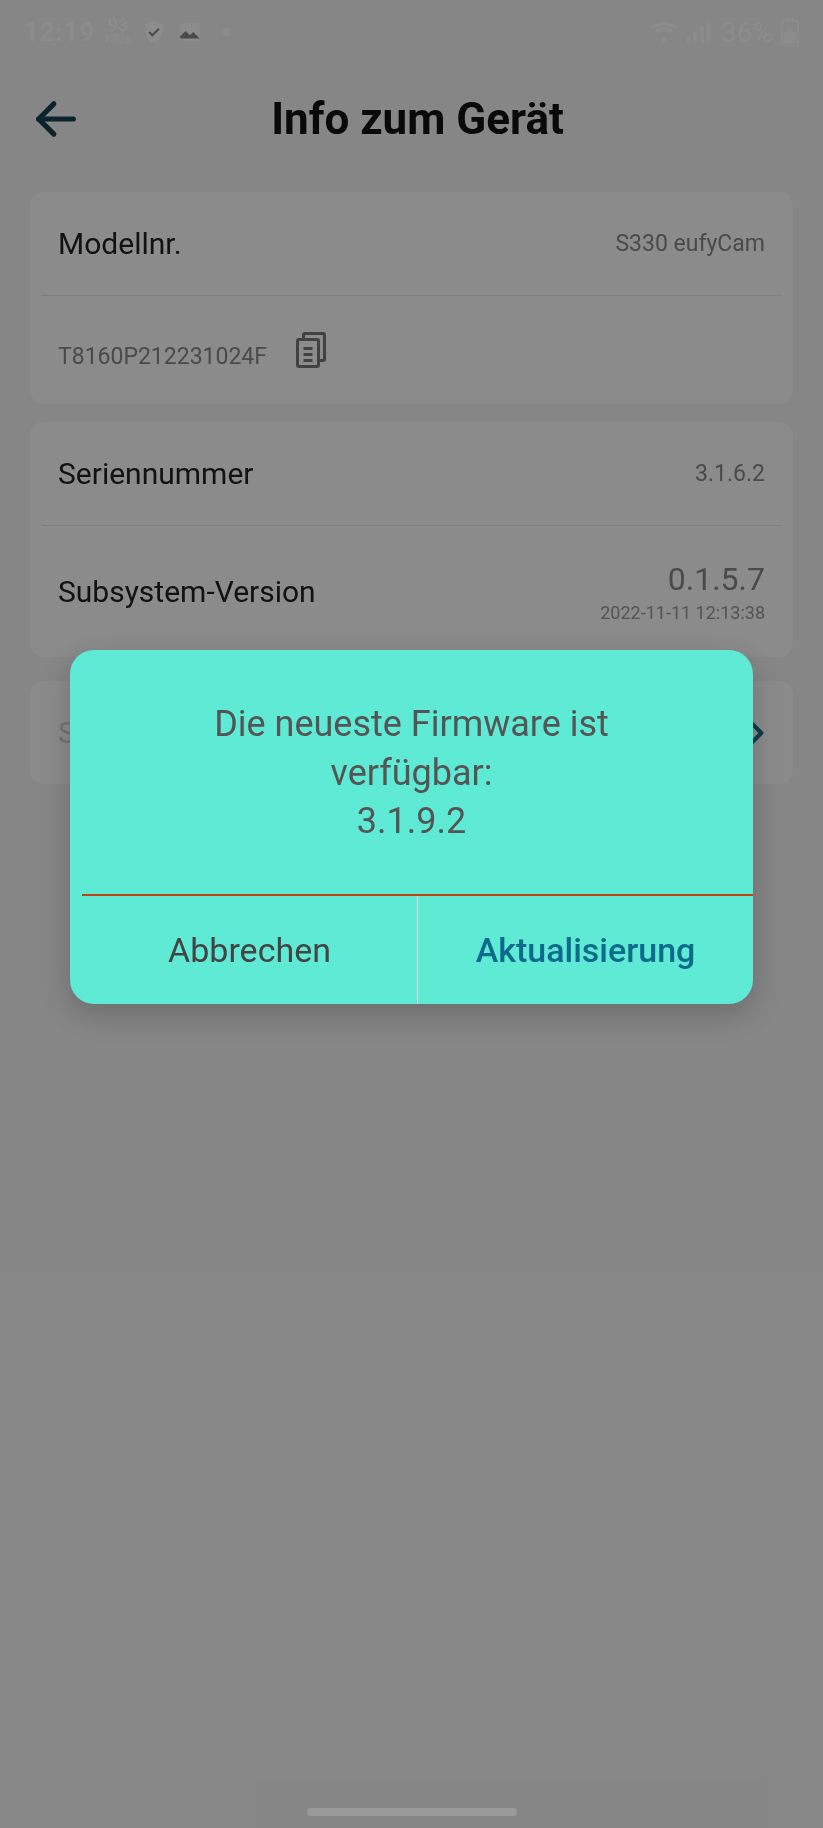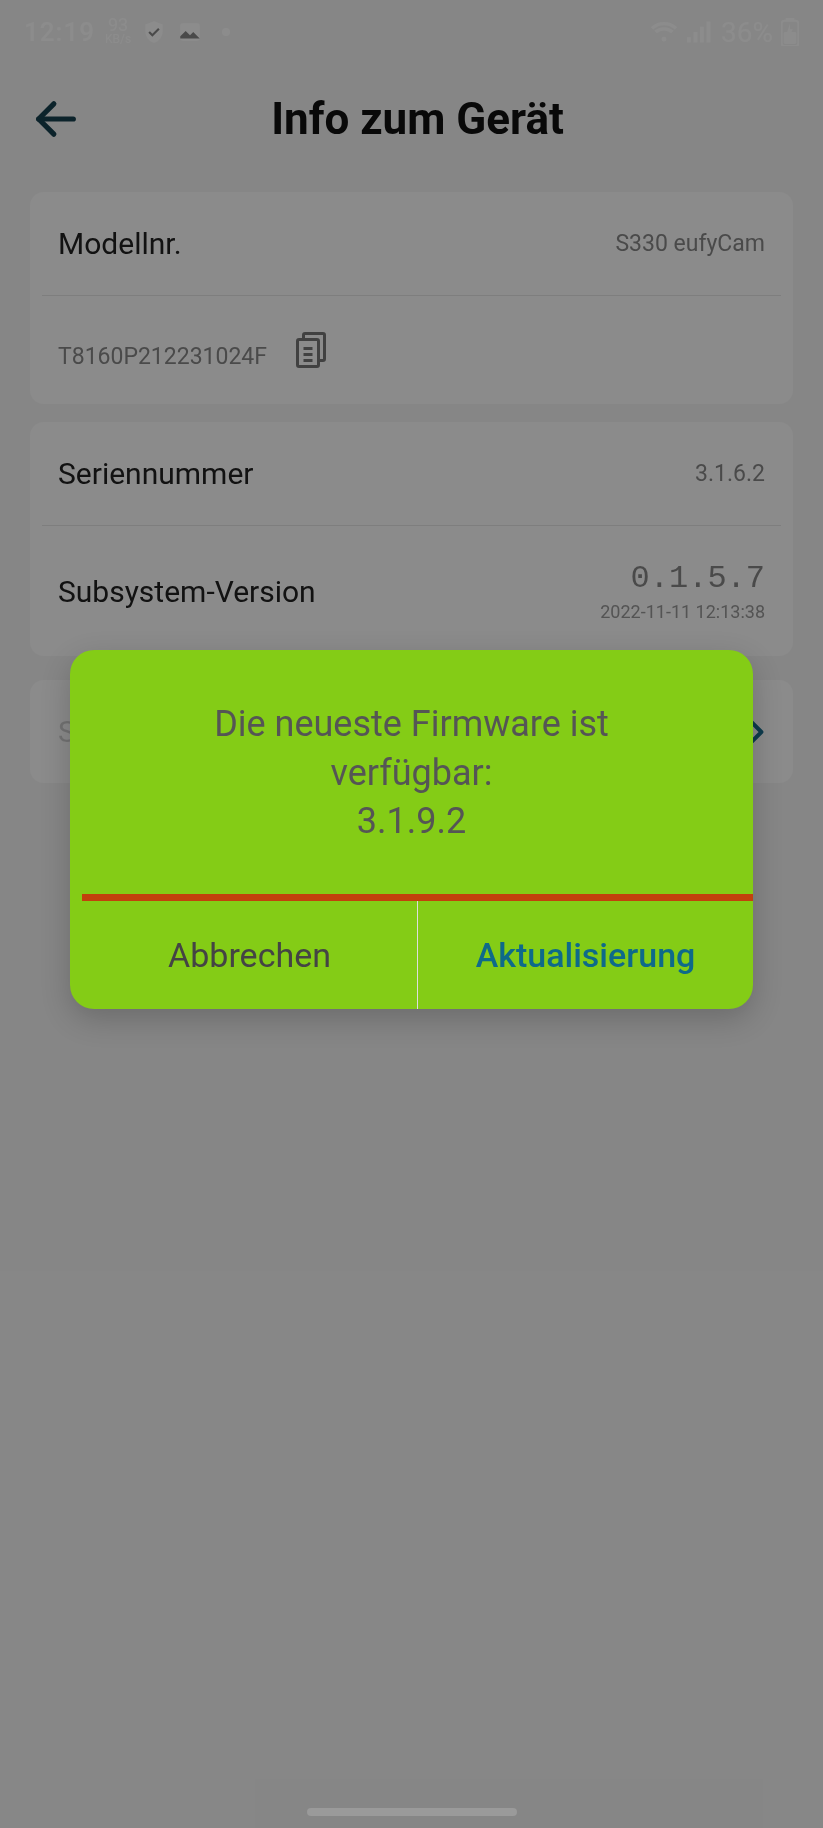--- a/index.html
+++ b/index.html
@@ -21,31 +21,31 @@
   .page-title { font-size: 44px; font-weight: 700; color: #111; }
 
   
   .content { padding: 0 30px; }
   .card { background: #fdfdfd; border-radius: 14px; margin-top: 18px; }
   .row { display: flex; align-items: center; justify-content: space-between; padding: 34px 28px; }
   .row + .row { border-top: 1px solid #e6e6e6; margin: 0 12px; padding-left: 16px; padding-right: 16px; }
   .row-label { font-size: 30px; color: #222; }
   .row-value { font-size: 23px; color: #888; text-align: right; }
   .row-value-multi { display: flex; flex-direction: column; align-items: flex-end; gap: 4px; }
-  .row-value-multi .v1 { font-size: 32px; color: #888; font-family: Liberation Mono, monospace; }
+  .row-value-multi .v1 { font-size: 32px; color: #888; }
   .row-value-multi .v2 { font-size: 18px; color: #999; }
   .serial-wrap { display: flex; align-items: flex-end; gap: 26px; }
 
   
   .overlay { position: absolute; inset: 0; background: rgba(0,0,0,0.45); }
 
   
-  .dialog { position: absolute; left: 70px; right: 70px; top: 650px; background: #84cc16; border-radius: 24px; overflow: hidden; box-shadow: 0 10px 30px rgba(0,0,0,0.2); }
+  .dialog { position: absolute; left: 70px; right: 70px; top: 650px; background: #5eead4; border-radius: 24px; overflow: hidden; box-shadow: 0 10px 30px rgba(0,0,0,0.2); }
   .dialog-body { padding: 50px 40px 48px; text-align: center; font-size: 36px; color: #555; line-height: 1.35; }
-  .dialog-actions { display: flex; border-top: 7px solid #c2410c; margin-left: 12px; }
+  .dialog-actions { display: flex; border-top: 2px solid #c2410c; margin-left: 12px; }
   .dialog-btn { flex: 1; text-align: center; padding: 34px 0; font-size: 34px; }
   .dialog-btn + .dialog-btn { border-left: 1px solid #ddd; }
   .btn-cancel { color: #444; }
   .btn-update { color: #0e6a8a; font-weight: 500; }
 
   
   .home-indicator { position: absolute; bottom: 12px; left: 50%; transform: translateX(-50%); width: 210px; height: 8px; border-radius: 4px; background: #9a9a9a; }
 
   
   .ico { display: inline-flex; align-items: center; justify-content: center; }

